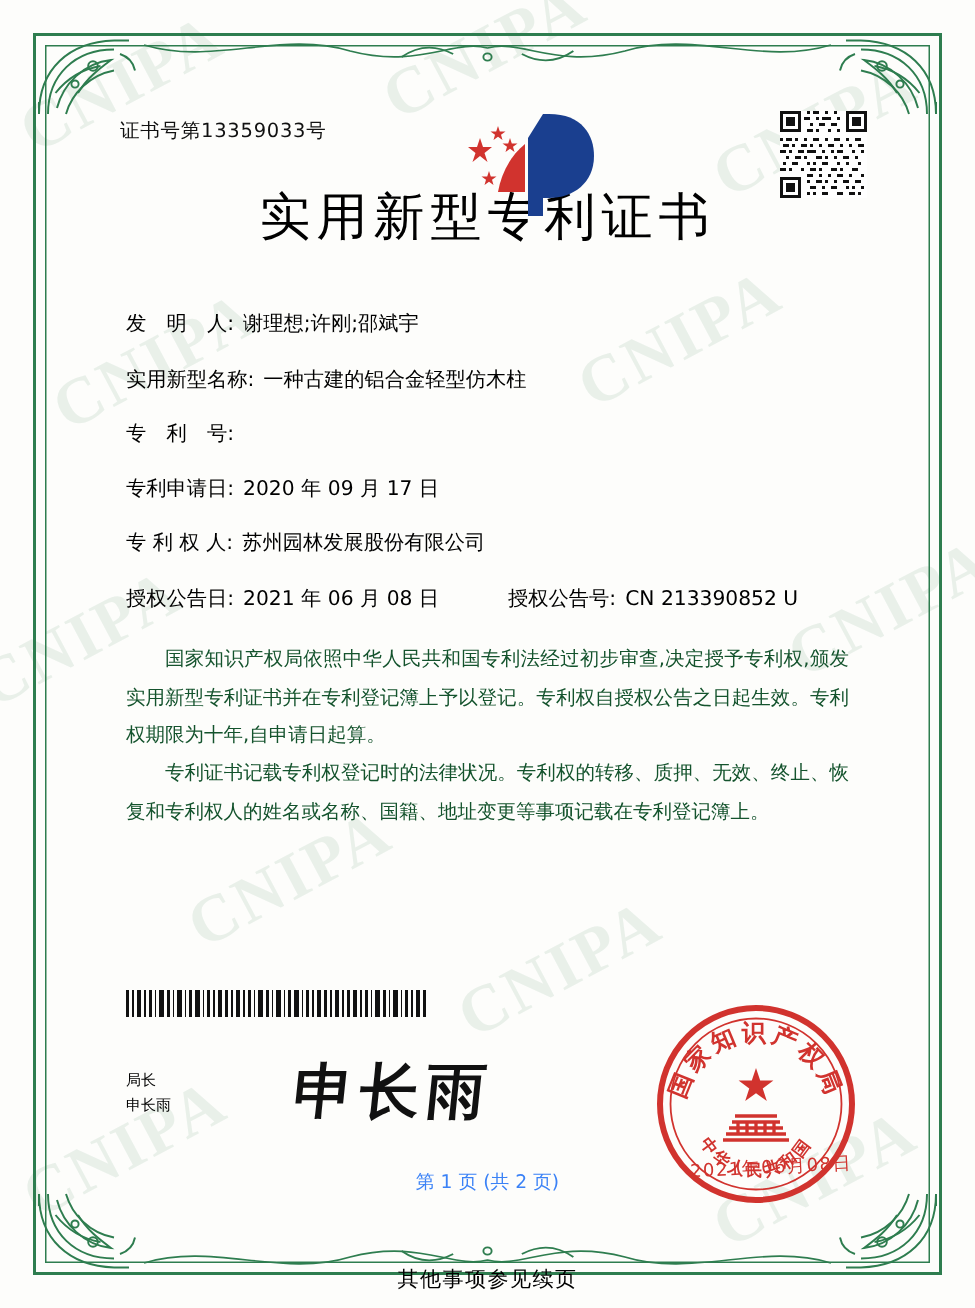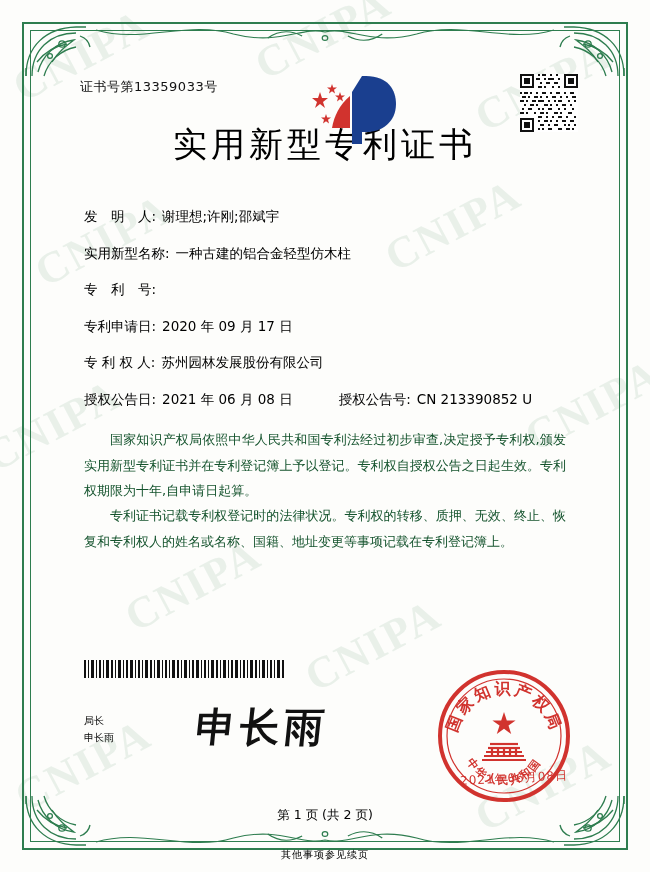--- a/index.html
+++ b/index.html
@@ -105,26 +105,26 @@
     position:absolute;right:78px;top:668px;width:136px;height:136px;z-index:4;
   }
   .seal svg{display:block;}
   .seal-date{
     position:absolute;right:82px;top:770px;z-index:5;
     color:#d1332e;font-size:12px;letter-spacing:1px;
     transform:rotate(-3deg);
   }
 
   .page-no{
-    position:absolute;left:0;right:0;top:807px;text-align:center;
-    font-size:12.5px;color:#000000;z-index:3;
+    position:absolute;left:0;right:0;top:780px;text-align:center;
+    font-size:12.5px;color:#3b82f6;z-index:3;
   }
   .footer-note{
     position:absolute;left:0;right:0;bottom:10px;text-align:center;
-    font-size:10px;color:#000;z-index:3;letter-spacing:1px;
+    font-size:14px;color:#000;z-index:3;letter-spacing:1px;
   }
 </style>
 </head>
 <body>
 
 <div class="wm-layer" id="wm-layer">
     <div class="wm" style="left: 8px; top: 30px; font-size: 44px;">CNIPA</div>
     <div class="wm" style="left: 250px; top: 8px; font-size: 44px;">CNIPA</div>
     <div class="wm" style="left: 470px; top: 60px; font-size: 44px;">CNIPA</div>
     <div class="wm" style="left: 30px; top: 215px; font-size: 44px;">CNIPA</div>

